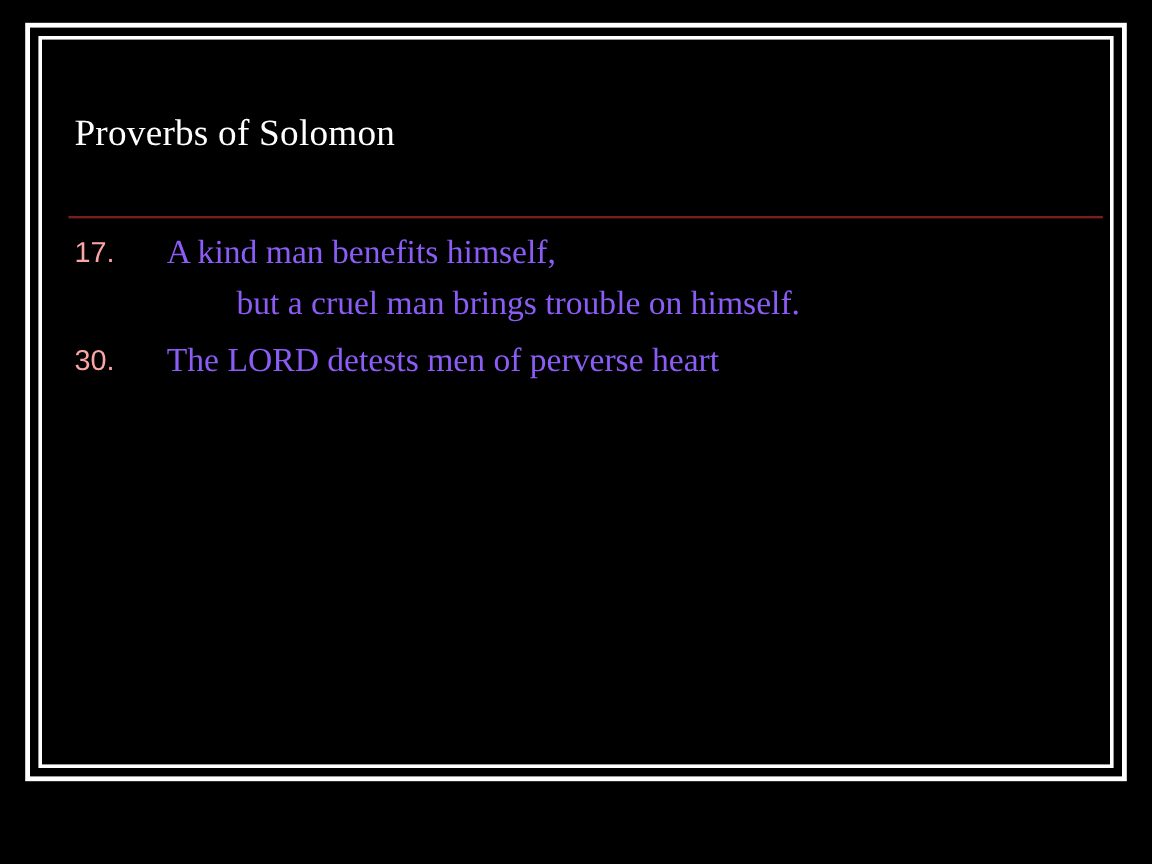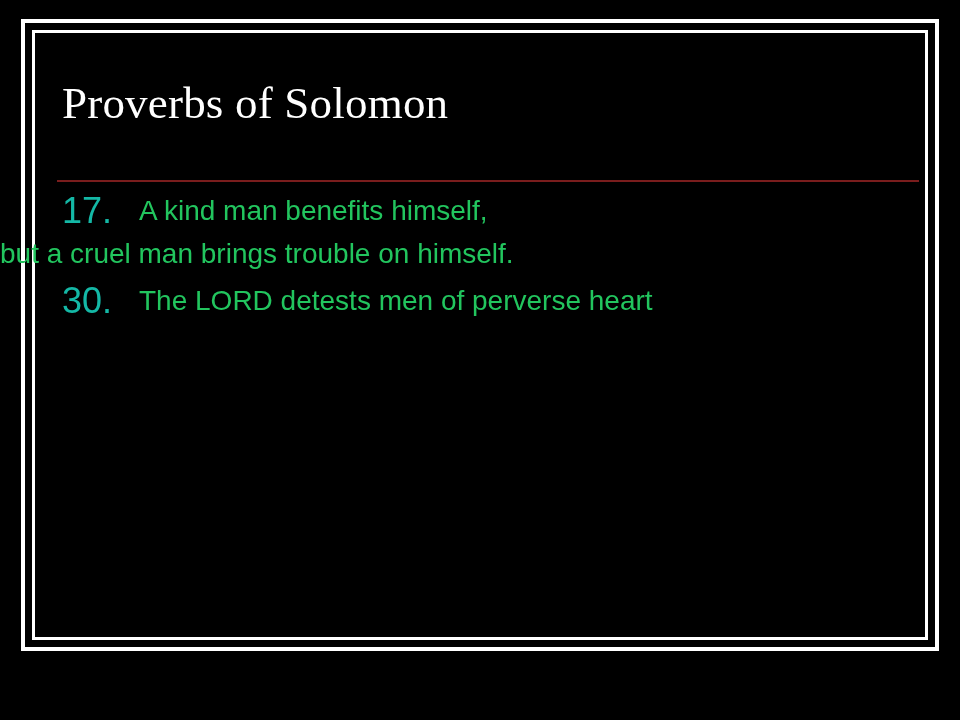--- a/index.html
+++ b/index.html
@@ -52,24 +52,24 @@
     left: 0;
     top: 0;
     width: 960px;
     height: 720px;
   }
 
   
   .title {
     position: absolute;
     left: 62px;
-    top: 78px;
+    top: 94px;
     width: 860px;
     font-family: "Liberation Serif", "DejaVu Serif", serif;
-    font-size: 45px;
+    font-size: 31px;
     font-weight: normal;
     line-height: 1.12;
     color: #ffffff;
     letter-spacing: 0.2px;
     margin: 0;
     white-space: nowrap;
   }
 
   
   .title-rule {
@@ -95,41 +95,41 @@
     position: relative;
     margin: 0 0 4px 0;
     padding: 0;
   }
   .proverb-number {
     position: absolute;
     left: 62px;
     top: 0;
     width: 62px;
     text-align: left;
-    color: #14b8a6;
+    color: #fca5a5;
     font-family: "Liberation Sans", sans-serif;
-    font-size: 36px;
+    font-size: 24px;
     line-height: 43px;
     font-weight: normal;
   }
   .proverb-lines {
     margin: 0;
     padding: 0;
     list-style: none;
   }
   .pline {
-    color: #22c55e;
-    font-family: Liberation Sans, sans-serif;
+    color: #8b5cf6;
+    font-family: Liberation Serif, serif;
     font-size: 28px;
     line-height: 43px;
     font-weight: normal;
     white-space: nowrap;
   }
   .pline.lvl-1 { padding-left: 139px; }
-  .pline.lvl-2 { }
+  .pline.lvl-2 { padding-left: 197px; }
   .pline.lvl-3 { padding-left: 254px; }
 </style>
 </head>
 <body>
 
 <div class="slide">
 
   <div class="frame-outer"></div>
   <div class="frame-inner"></div>
 

